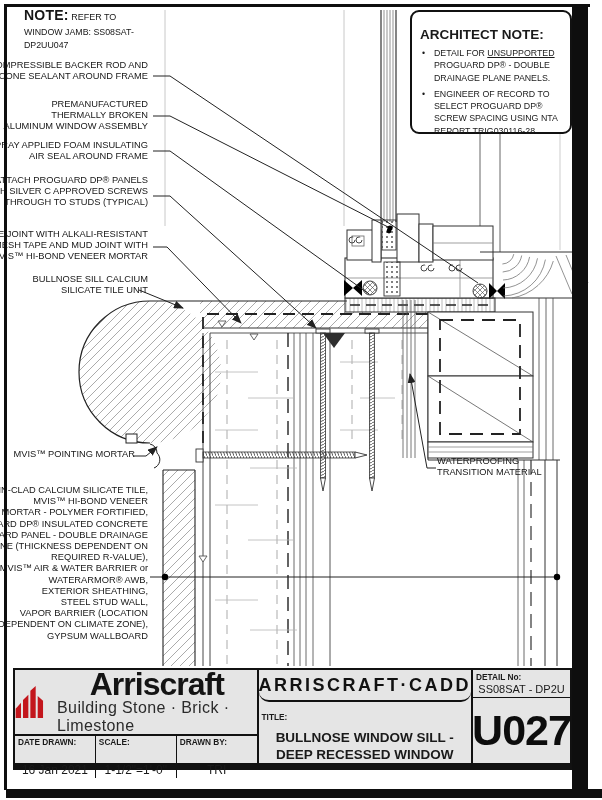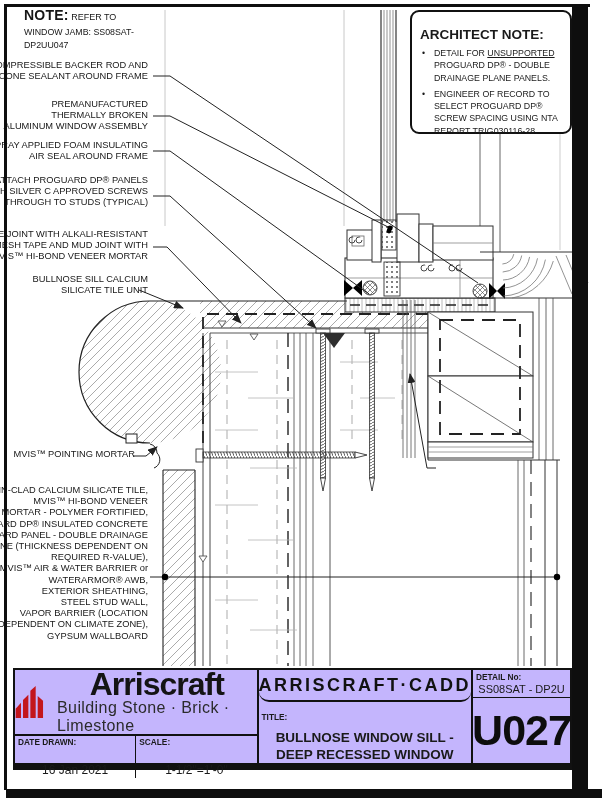--- a/index.html
+++ b/index.html
@@ -31,21 +31,21 @@
   .c1{right:454px;top:60px;width:180px;}
   .c2{right:454px;top:99px;width:180px;}
   .c3{right:454px;top:140px;width:180px;}
   .c4{right:454px;top:175px;width:190px;}
   .c5{right:454px;top:229px;width:190px;}
   .c6{right:454px;top:274px;width:160px;}
   .c7{right:467px;top:449px;width:160px;}
   .c8{right:454px;top:485px;width:190px;}
   .c9{left:437px;top:456px;width:130px;text-align:left;}
   
-  .tb{position:absolute;left:13px;top:668px;width:559px;height:102px;z-index:6;background:#c4b5fd;
+  .tb{position:absolute;left:13px;top:668px;width:559px;height:102px;z-index:6;background:#e5e5e5;
       border:2px solid #111;border-bottom:7px solid #111;box-sizing:border-box;display:flex;}
   .tb-left{width:243px;border-right:2px solid #111;display:flex;flex-direction:column;}
   .logo-zone{height:64px;display:flex;align-items:center;justify-content:center;gap:6px;}
   .brandcol{display:flex;flex-direction:column;align-items:center;}
   .brand{font-size:32px;font-weight:bold;letter-spacing:-1px;line-height:30px;color:#141414;}
   .tagline{font-size:16px;color:#2b2b2b;letter-spacing:0.4px;margin-top:0px;}
   .tb-row{flex:1;display:flex;border-top:2px solid #111;}
   .tb-cell{flex:1;border-right:1.5px solid #111;padding:1px 3px;display:flex;flex-direction:column;gap:16px;}
   .tb-cell:last-child{border-right:none;}
   .tb-lab{font-size:8.3px;font-weight:bold;}
@@ -304,20 +304,22 @@
 BOARD PANEL - DOUBLE DRAINAGE
 PLANE (THICKNESS DEPENDENT ON
 REQUIRED R-VALUE),
 MVIS™ AIR &amp; WATER BARRIER or
 WATERARMOR® AWB,
 EXTERIOR SHEATHING,
 STEEL STUD WALL,
 VAPOR BARRIER (LOCATION
 DEPENDENT ON CLIMATE ZONE),
 GYPSUM WALLBOARD</div>
+  <div class="txt pre c9">WATERPROOFING
+TRANSITION MATERIAL</div>
 
   <div class="tb">
     <div class="tb-left">
       <div class="logo-zone">
         <svg width="46" height="46" viewBox="0 0 54 50">
           <g fill="#c3161c">
             <polygon points="1,35 9,26 9,49 1,49"></polygon>
             <polygon points="12,22 20,14 20,49 12,49"></polygon>
             <polygon points="23,8 31,1 31,49 23,49"></polygon>
             <polygon points="34,16 42,23 42,49 34,49"></polygon>
@@ -330,20 +332,24 @@
       </div>
       <div class="tb-row">
         <div class="tb-cell">
           <span class="tb-lab">DATE DRAWN:</span>
           <span class="tb-val">16 Jan 2021</span>
         </div>
         <div class="tb-cell">
           <span class="tb-lab">SCALE:</span>
           <span class="tb-val">1-1/2"=1'-0"</span>
         </div>
+        <div class="tb-cell">
+          <span class="tb-lab">DRAWN BY:</span>
+          <span class="tb-val">TRI</span>
+        </div>
       </div>
     </div>
     <div class="tb-mid">
       <div class="cadd">ARRISCRAFT·CADD</div>
       <div class="titlezone">
         <span class="titlelab">TITLE:</span>
         <div class="titleval pre">BULLNOSE WINDOW SILL -
 DEEP RECESSED WINDOW</div>
       </div>
     </div>

